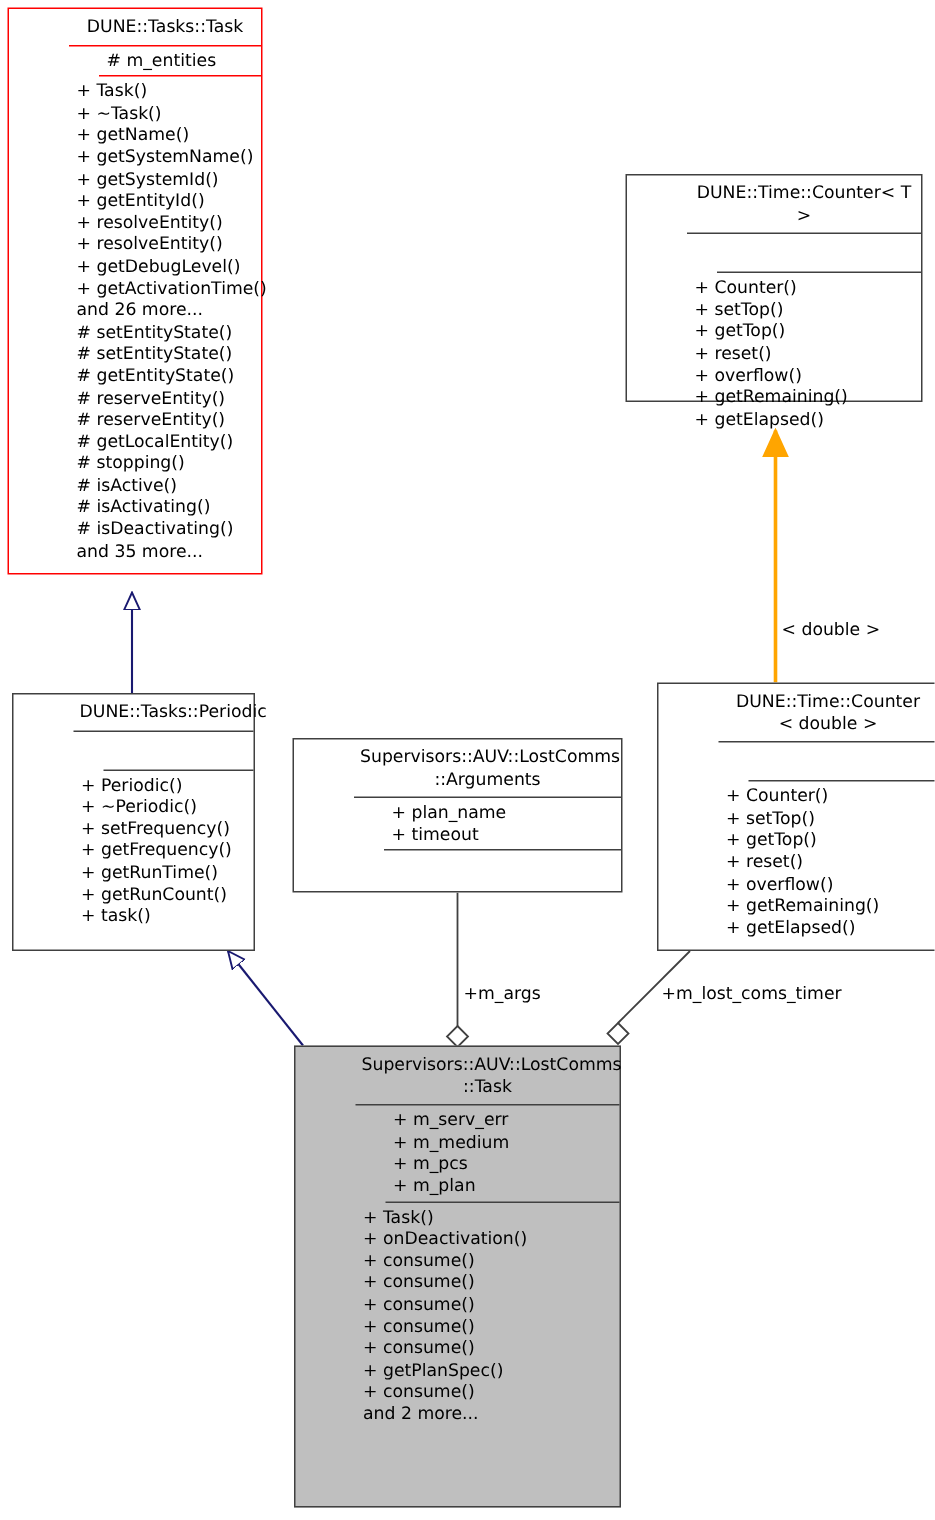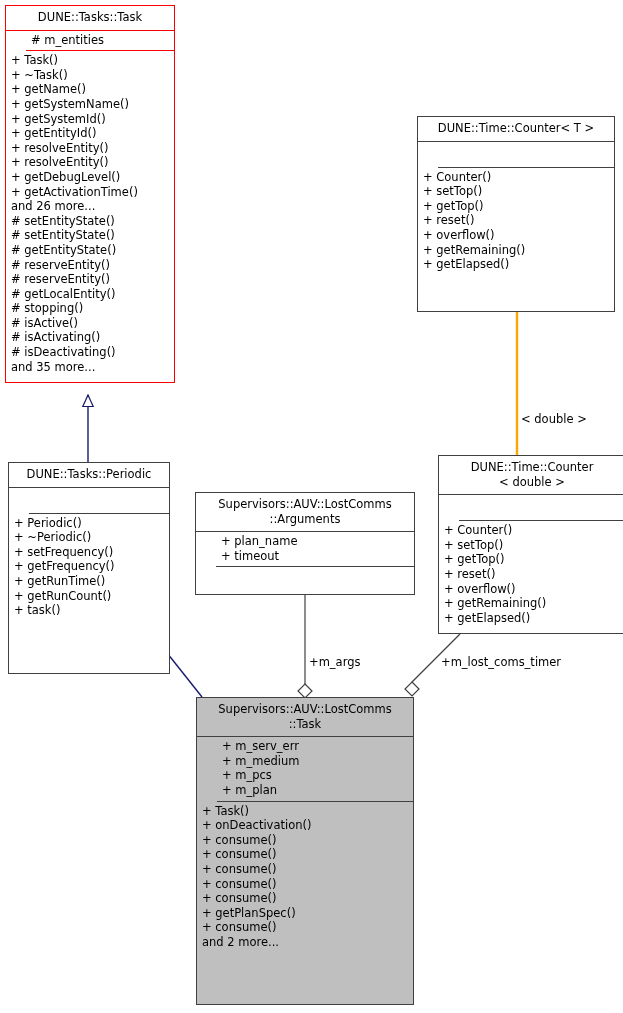--- a/index.html
+++ b/index.html
@@ -28,20 +28,21 @@
     pointer-events: none;
   }
   .uml-box {
     position: absolute;
     box-sizing: border-box;
     background: #ffffff;
     border: 1px solid #404040;
     font-size: 11.5px;
     line-height: 14.6px;
     color: #000000;
+    padding-left: 40px;
   }
   .uml-box.red {
     border: 1px solid #ff0000;
   }
   .uml-box.shaded {
     background: #bfbfbf;
   }
   .uml-title {
     box-sizing: border-box;
     text-align: center;
@@ -141,35 +142,35 @@
       <div># reserveEntity()</div>
       <div># getLocalEntity()</div>
       <div># stopping()</div>
       <div># isActive()</div>
       <div># isActivating()</div>
       <div># isDeactivating()</div>
       <div>and 35 more...</div>
     </div>
   </div>
 
-  <div class="uml-box" style="left:8px; top:462px; width:162px; height:212px;">
+  <div class="uml-box" style="left:8px; top:462px; width:162px; height:172px;">
     <div class="uml-title">DUNE::Tasks::Periodic</div>
     <div class="uml-attrs" style="height:26px;"></div>
     <div class="uml-ops">
       <div>+ Periodic()</div>
       <div>+ ~Periodic()</div>
       <div>+ setFrequency()</div>
       <div>+ getFrequency()</div>
       <div>+ getRunTime()</div>
       <div>+ getRunCount()</div>
       <div>+ task()</div>
     </div>
   </div>
 
-  <div class="uml-box" style="left:417px; top:116px; width:198px; height:196px;">
+  <div class="uml-box" style="left:417px; top:116px; width:198px; height:152px;">
     <div class="uml-title">DUNE::Time::Counter&lt; T &gt;</div>
     <div class="uml-attrs" style="height:26px;"></div>
     <div class="uml-ops">
       <div>+ Counter()</div>
       <div>+ setTop()</div>
       <div>+ getTop()</div>
       <div>+ reset()</div>
       <div>+ overflow()</div>
       <div>+ getRemaining()</div>
       <div>+ getElapsed()</div>

